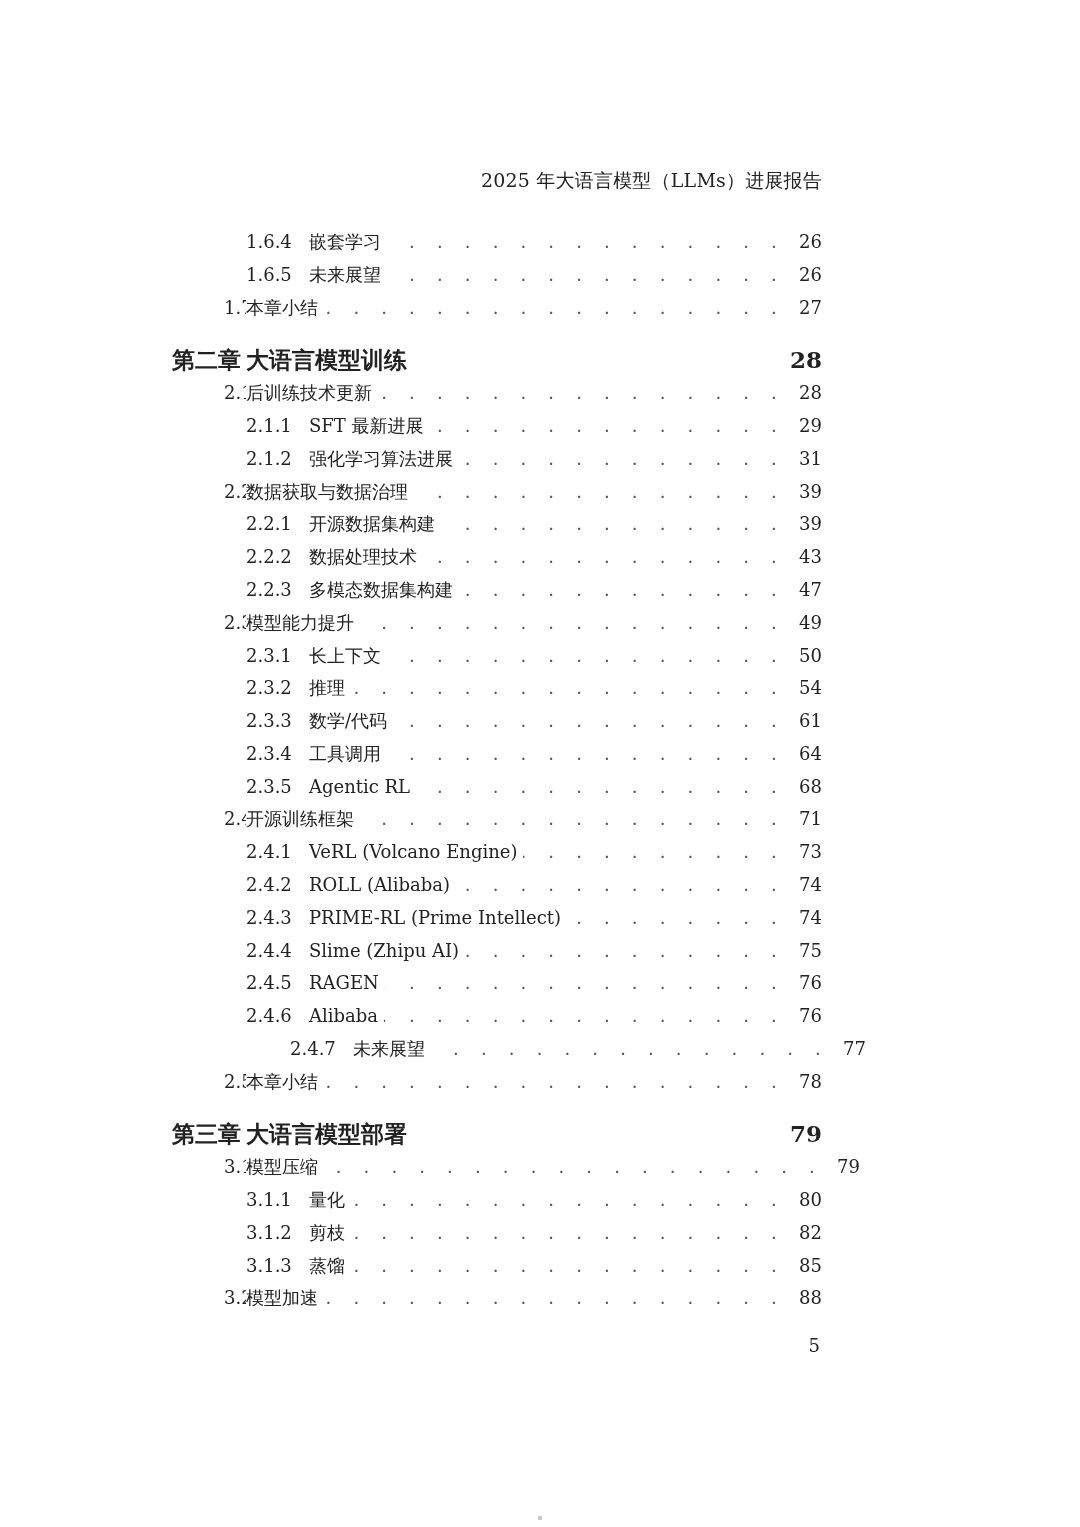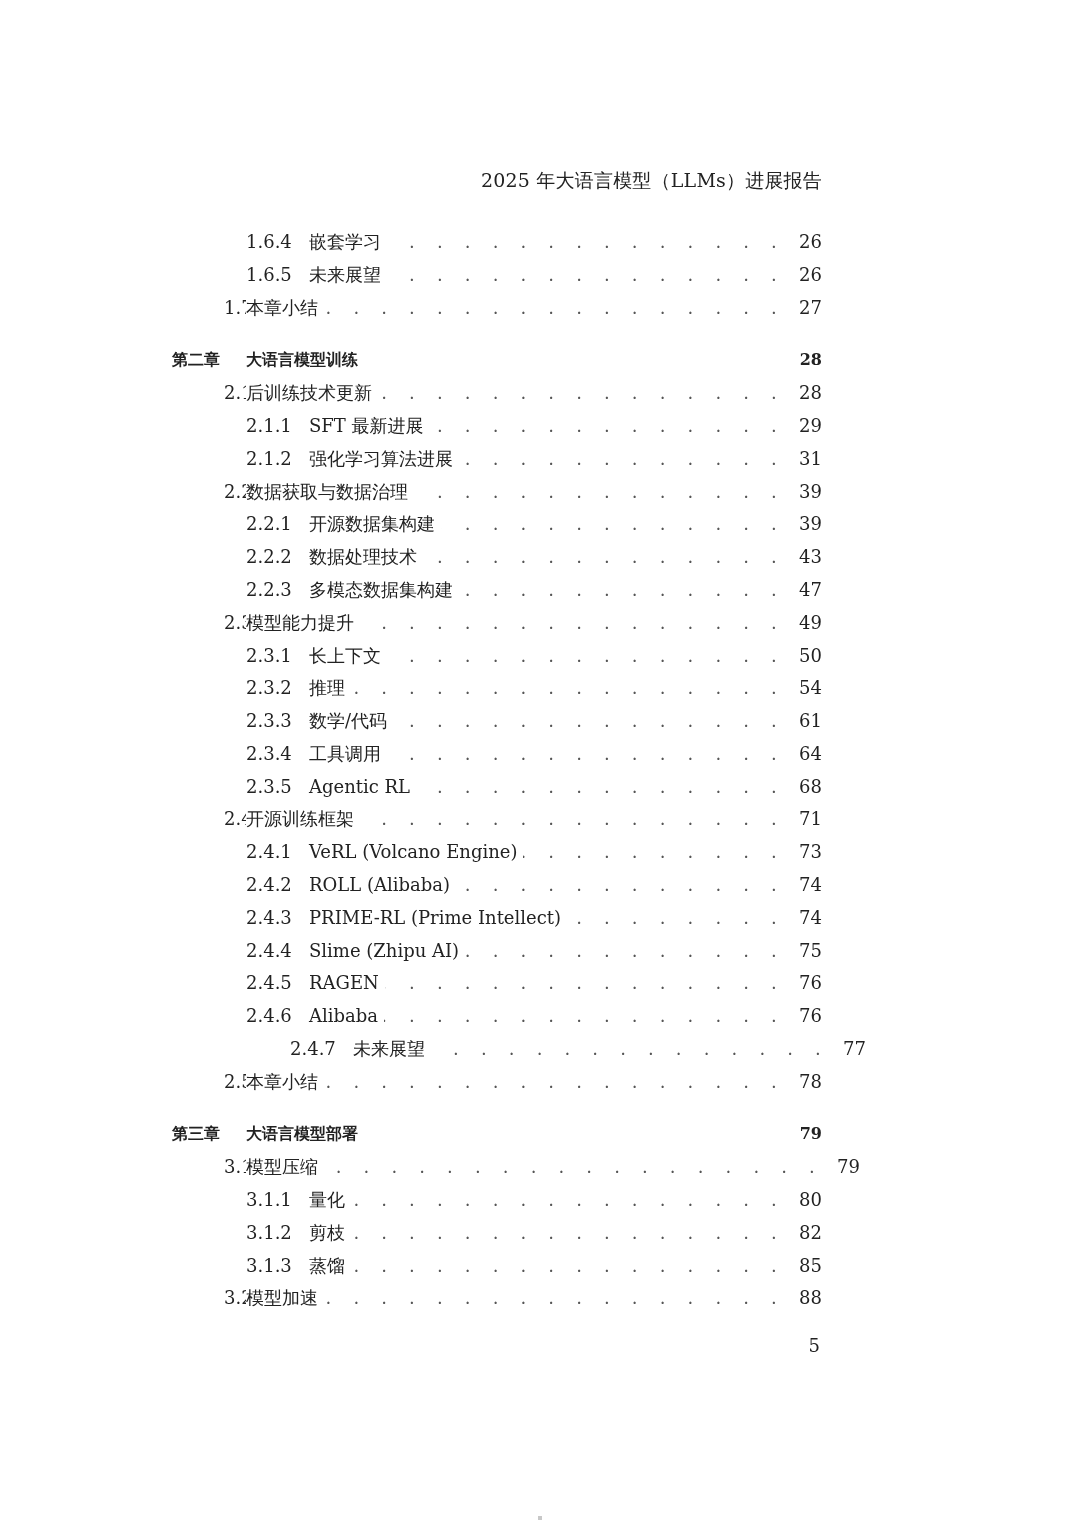--- a/index.html
+++ b/index.html
@@ -60,21 +60,21 @@
       color: #555;
       z-index: 1;
       direction: rtl;
     }
     .page {
       position: absolute;
       right: 258px;
       white-space: nowrap;
       text-align: right;
     }
-    .lvl-chapter { font-weight: bold; font-size: 16px; }
+    .lvl-chapter { font-weight: bold; font-size: 23px; }
     .lvl-chapter .num { left: 172px; }
     .lvl-chapter .title { left: 246px; }
     .lvl-section .num { left: 212px; margin-left: 12px; }
     .lvl-section .title { left: 246px; }
     .lvl-sub .num { left: 246px; }
     .lvl-sub .title { left: 309px; text-align: center; }
     .page-number {
       position: absolute;
       top: 1335px;
       right: 260px;

